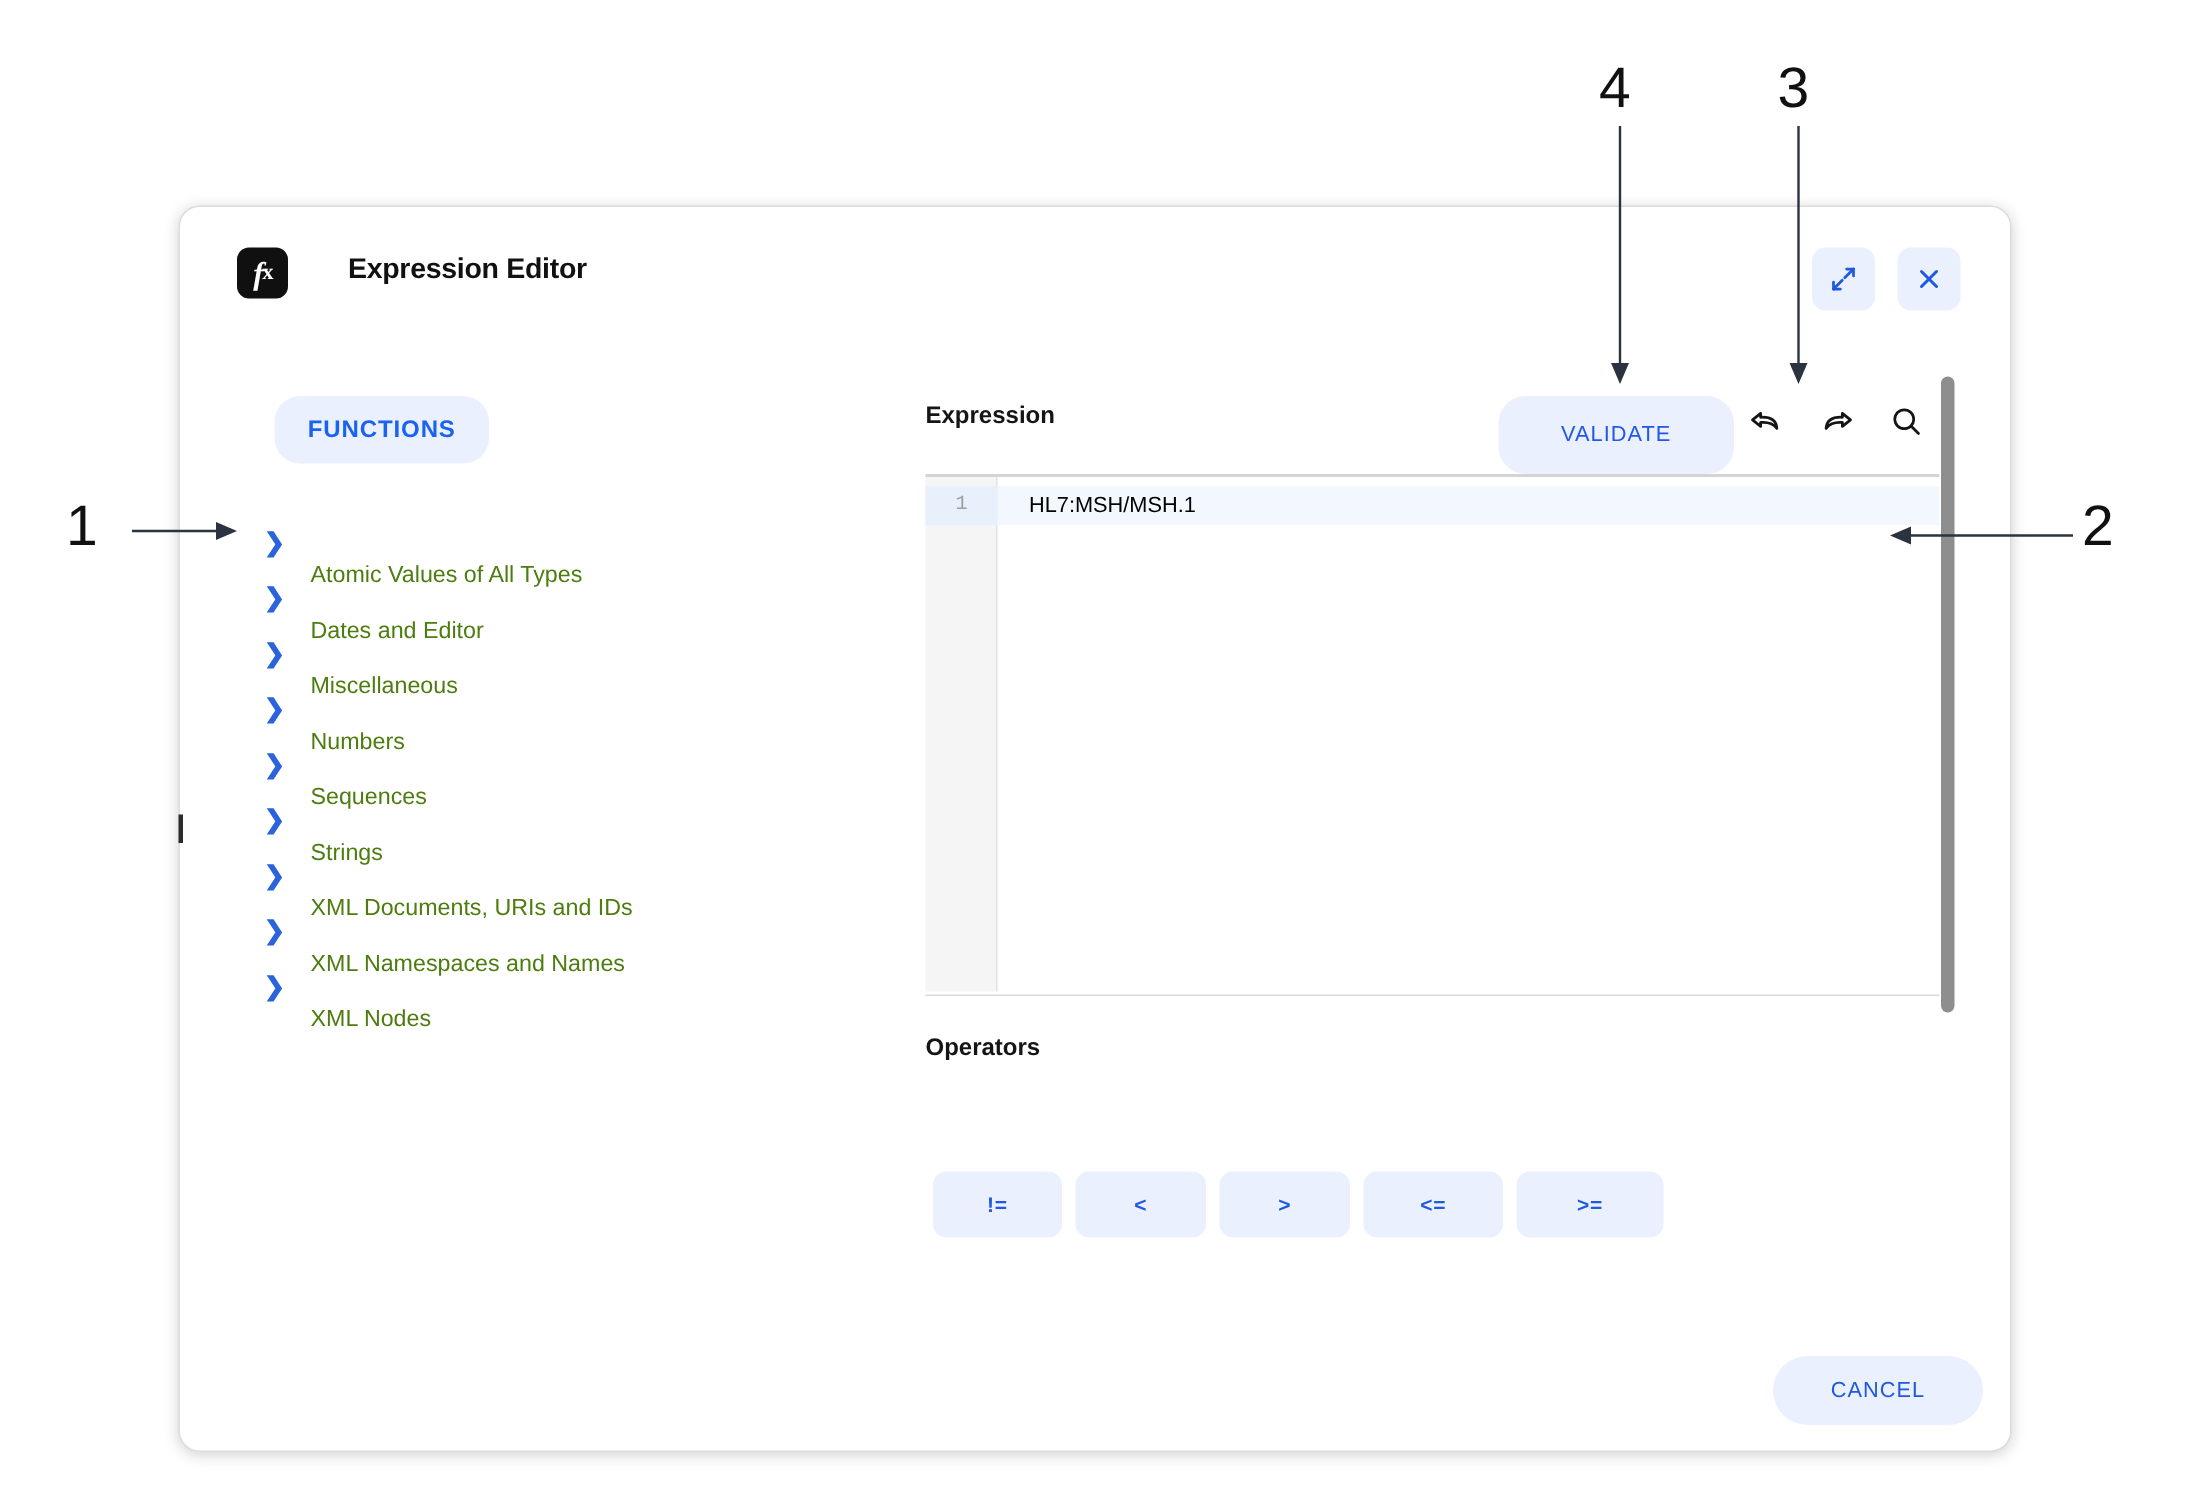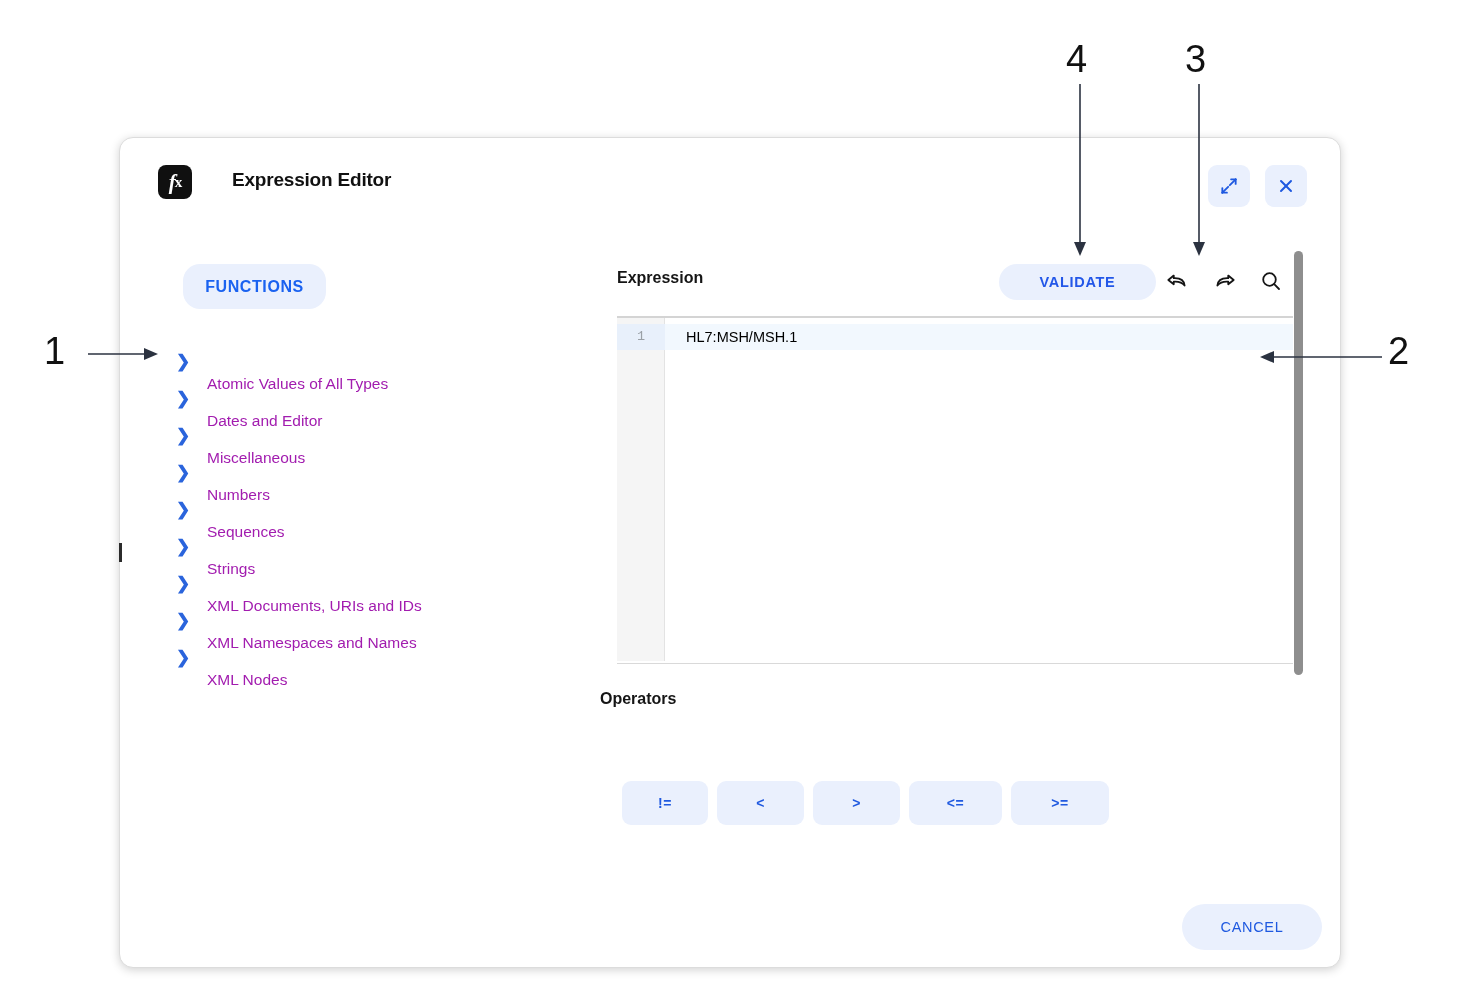--- a/index.html
+++ b/index.html
@@ -95,42 +95,42 @@
   .tree-chevron {
     width: 26px;
     display: flex; align-items: center; justify-content: center;
     color: #2a64dc;
     font-size: 17px;
     font-weight: bold;
   }
   .tree-label {
     margin-left: 11px;
     font-size: 15.5px;
-    color: #a21caf;
+    color: #4d7c0f;
     margin-top: 44px;
   }
 
   
   .expr-label {
     position: absolute;
     left: 497px; top: 131px;
     font-size: 16px;
     font-weight: bold;
     color: #151515;
   }
   .validate-btn {
     position: absolute;
     left: 879px; top: 126px;
-    width: 157px; height: 36px;
+    width: 157px; height: 52px;
     background: #eaf0fd;
     border: none;
     border-radius: 18px;
     color: #2357e8;
     font-size: 14.5px;
-    font-weight: bold;
+    font-weight: normal;
     letter-spacing: 0.7px;
     cursor: pointer;
   }
   .icon-btn {
     position: absolute;
     top: 125px;
     width: 36px; height: 36px;
     background: transparent;
     border: none;
     cursor: pointer;
@@ -193,21 +193,21 @@
     left: 1174px; top: 113px;
     width: 9px; height: 424px;
     background: #8e8e8e;
     border-radius: 5px;
     cursor: pointer;
   }
 
   
   .ops-label {
     position: absolute;
-    left: 480px; top: 552px;
+    left: 497px; top: 552px;
     font-size: 16px;
     font-weight: bold;
     color: #151515;
   }
   .ops-row {
     position: absolute;
     left: 502px;
     display: flex;
     gap: 9px;
   }

